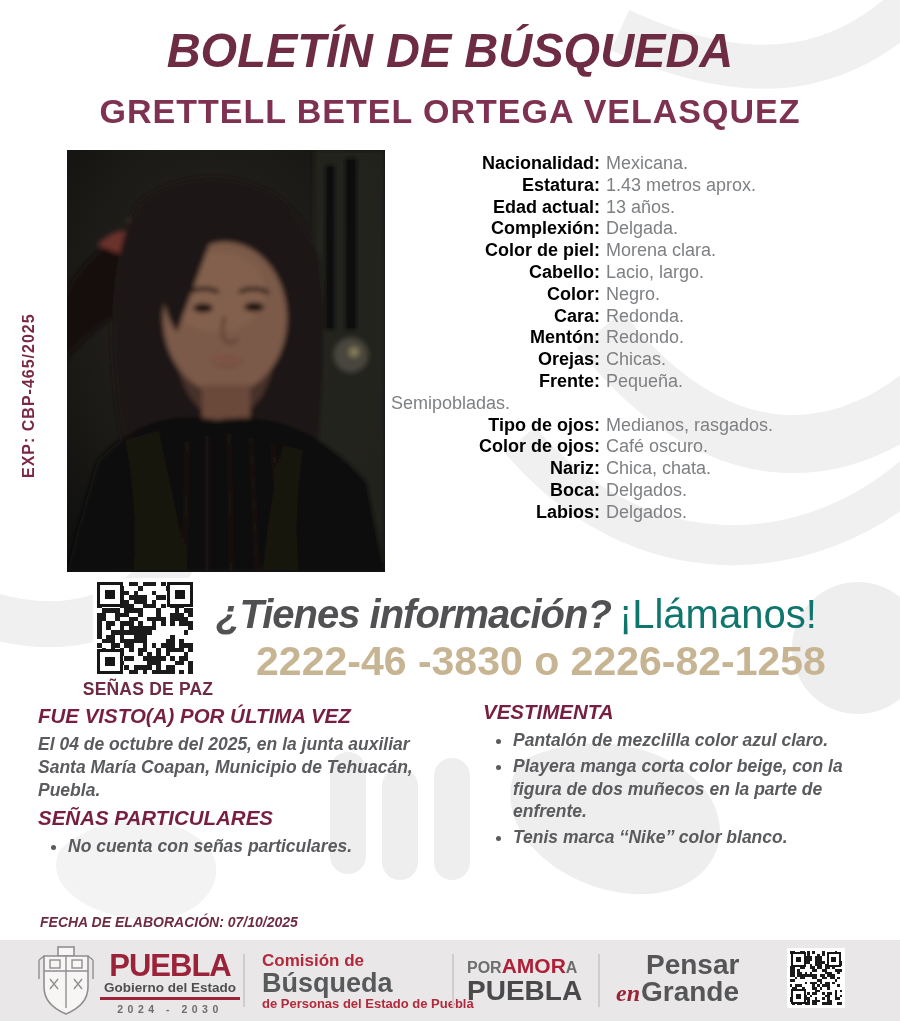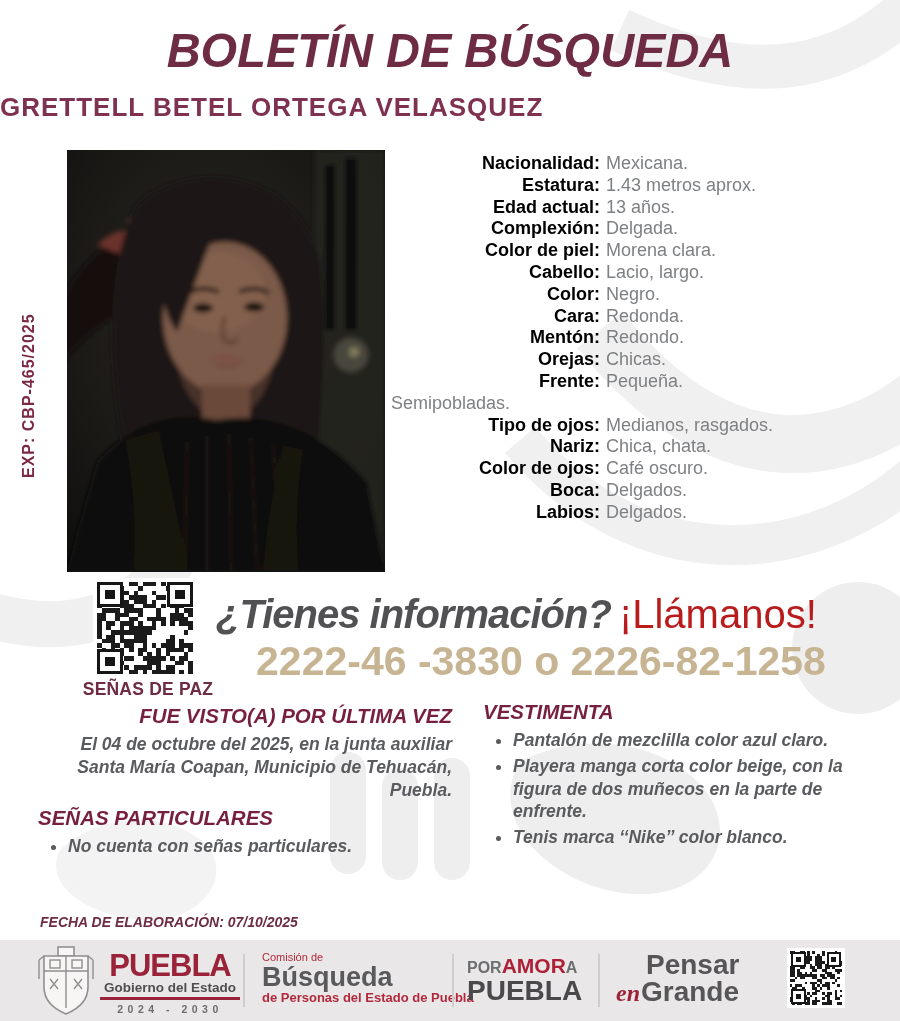--- a/index.html
+++ b/index.html
@@ -10,22 +10,22 @@
   .watermark{position:absolute;inset:0;z-index:0;}
   .content{position:absolute;inset:0;z-index:1;}
 
   
   .title{
     position:absolute;top:22px;left:0;width:100%;text-align:center;
     font-size:47px;font-weight:900;font-style:italic;color:#6e2b44;
     letter-spacing:0px;transform:scaleY(1.04);
   }
   .subtitle{
-    position:absolute;top:92px;left:0;width:100%;
-    font-size:26px;font-weight:800;color:#7e3150;letter-spacing:1px;
+    position:absolute;top:92px;left:0;width:100%;text-align:center;
+    font-size:34px;font-weight:800;color:#7e3150;letter-spacing:1px;
   }
   .exp{
     position:absolute;left:20px;top:268px;height:210px;
     writing-mode:vertical-rl;transform:rotate(180deg);
     font-weight:700;color:#7b2843;font-size:16px;letter-spacing:1px;white-space:nowrap;
   }
 
   
   .photo{position:absolute;left:67px;top:150px;width:318px;height:422px;background:#141412;overflow:hidden;}
 
@@ -45,47 +45,47 @@
   .finder::after{content:"";width:46%;height:46%;background:#161616;}
   .f-tl{top:4px;left:4px}.f-tr{top:4px;right:4px}.f-bl{bottom:4px;left:4px}
   .qr1{position:absolute;left:93px;top:578px;width:104px;height:100px;}
   .qr-label{position:absolute;left:60px;top:679px;width:176px;text-align:center;
     font-weight:800;color:#6e2b44;font-size:17.5px;letter-spacing:0.2px;}
 
   .contact-q{
     position:absolute;left:216px;top:592px;white-space:nowrap;
     font-size:40px;font-weight:800;font-style:italic;color:#515154;letter-spacing:-1px;
   }
-  .contact-q .llamanos{font-style:normal;font-weight:400;color:#b91c1c;letter-spacing:0;margin-left:8px;}
+  .contact-q .llamanos{font-style:normal;font-weight:400;color:#0f766e;letter-spacing:0;margin-left:8px;}
   .phones{
     position:absolute;left:210px;top:638px;width:662px;text-align:center;white-space:nowrap;
     font-size:41px;font-weight:800;color:#c7b492;letter-spacing:0;
   }
 
   
   .section-h{font-size:20.5px;font-weight:800;font-style:italic;color:#771f40;letter-spacing:0;}
-  .lastseen{position:absolute;left:38px;top:704px;width:414px;text-align:right;}
+  .lastseen{position:absolute;left:38px;top:704px;width:414px;}
   .lastseen p{margin:5px 0 0;font-size:17.5px;font-weight:700;font-style:italic;color:#5a5b5e;line-height:1.32;}
   .senas{position:absolute;left:38px;top:806px;width:414px;}
   .bullets{margin:5px 0 0;padding-left:30px;}
   .bullets li{font-size:17.5px;font-weight:700;font-style:italic;color:#5a5b5e;line-height:1.3;margin-bottom:3px;}
   .vestimenta{position:absolute;left:483px;top:700px;width:392px;}
 
   .fecha{position:absolute;left:40px;top:914px;font-size:14px;font-weight:800;font-style:italic;color:#6e2b44;}
 
   
   .footer{position:absolute;left:0;top:940px;width:900px;height:81px;background:#e9e7e7;}
   .coat{position:absolute;left:36px;top:5px;width:60px;height:72px;}
   .puebla-logo{position:absolute;left:100px;top:11px;width:140px;text-align:center;}
   .pl-title{font-size:31px;font-weight:900;color:#9a2339;letter-spacing:-1px;line-height:0.95;}
   .pl-sub{font-size:13.5px;font-weight:800;color:#4f4f51;border-bottom:3px solid #9a2339;padding-bottom:2px;}
   .pl-years{font-size:10.5px;font-weight:800;color:#6d6d6f;letter-spacing:4.5px;margin-top:3px;white-space:nowrap;}
   .vdiv{position:absolute;top:14px;height:53px;width:2px;background:#cfcdcd;}
   .comision{position:absolute;left:262px;top:12px;line-height:1.05;}
-  .com1{font-size:11px;font-weight:400;color:#b3293c;}
+  .com1{font-size:17px;font-weight:700;color:#b3293c;}
   .com2{font-size:27px;font-weight:900;color:#58595b;line-height:1;}
   .com3{font-size:13px;font-weight:800;color:#b3293c;}
   .amor{position:absolute;left:467px;top:16px;line-height:0.98;white-space:nowrap;}
   .por,.a-small{font-size:16px;font-weight:700;color:#6d6e70;}
   .amor-word{font-size:21px;font-weight:900;color:#ad2038;letter-spacing:0;}
   .amor-puebla{font-size:28px;font-weight:900;color:#4a4a4c;letter-spacing:0;}
   .pensar{position:absolute;left:616px;top:12px;line-height:0.95;white-space:nowrap;}
   .pen1{font-size:28px;font-weight:900;color:#565658;margin-left:30px;}
   .pen-en{font-size:24px;font-style:italic;font-weight:700;color:#9a2339;font-family:"Liberation Serif",serif;margin-right:1px;}
   .pen2{font-size:28px;font-weight:900;color:#565658;}
@@ -230,27 +230,27 @@
       <div class="char-row">
         <span class="char-value">Semipobladas.</span>
       </div>
 
       <div class="char-row">
         <span class="char-label">Tipo de ojos:</span>
         <span class="char-value">Medianos, rasgados.</span>
       </div>
 
       <div class="char-row">
+        <span class="char-label">Color de ojos:</span>
+        <span class="char-value">Café oscuro.</span>
+      </div>
+
+      <div class="char-row">
         <span class="char-label">Nariz:</span>
         <span class="char-value">Chica, chata.</span>
-      </div>
-
-      <div class="char-row">
-        <span class="char-label">Color de ojos:</span>
-        <span class="char-value">Café oscuro.</span>
       </div>
 
       <div class="char-row">
         <span class="char-label">Boca:</span>
         <span class="char-value">Delgados.</span>
       </div>
 
       <div class="char-row">
         <span class="char-label">Labios:</span>
         <span class="char-value">Delgados.</span>

